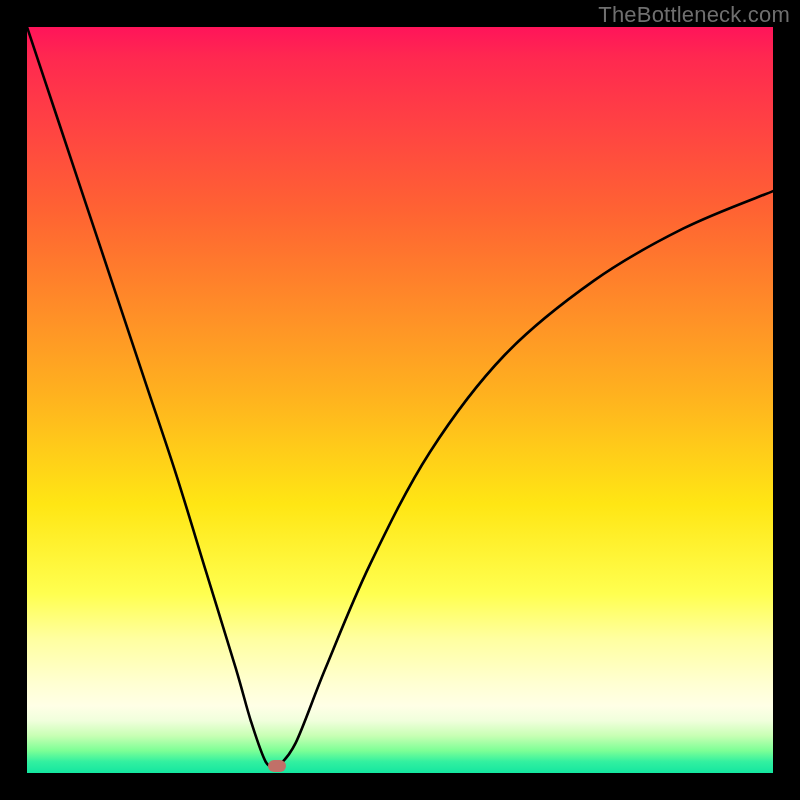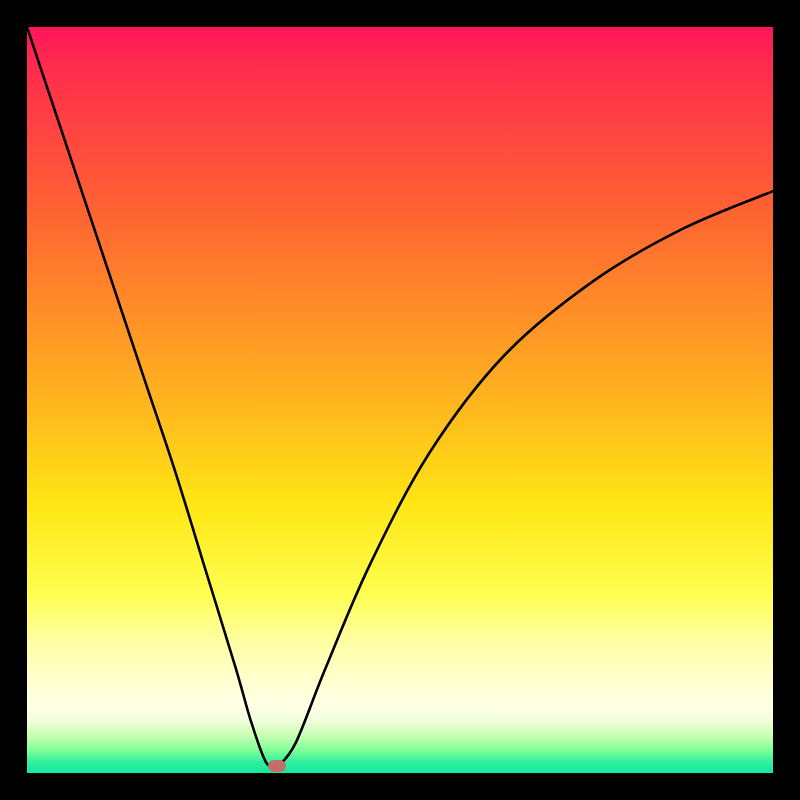--- a/index.html
+++ b/index.html
@@ -71,14 +71,15 @@
   <div class="plot">
 
     <svg class="curve" viewBox="0 0 746 746" preserveAspectRatio="none">
       <path id="curve-path" fill="none" stroke="#000" stroke-width="2.6" stroke-linecap="round" stroke-linejoin="round" d="M 0.00 0.00 C 4.97 14.92 19.89 59.68 29.84 89.52 C 39.79 119.36 49.73 149.20 59.68 179.04 C 69.63 208.88 79.57 238.72 89.52 268.56 C 99.47 298.40 109.41 328.24 119.36 358.08 C 129.31 387.92 139.25 416.52 149.20 447.60 C 159.15 478.68 169.09 512.25 179.04 544.58 C 188.99 576.91 201.42 616.69 208.88 641.56 C 216.34 666.43 218.83 678.24 223.80 693.78 C 228.77 709.32 234.37 726.98 238.72 734.81 C 243.07 742.64 248.05 739.78 249.91 740.78 C 253.02 736.67 260.48 732.70 268.56 716.16 C 276.64 699.62 285.97 671.40 298.40 641.56 C 310.83 611.72 325.75 573.18 343.16 537.12 C 360.57 501.06 380.46 460.03 402.84 425.22 C 425.22 390.41 450.09 356.84 477.44 328.24 C 504.79 299.64 537.12 274.78 566.96 253.64 C 596.80 232.50 626.64 216.34 656.48 201.42 C 686.32 186.50 731.08 170.34 746.00 164.12"></path>
     </svg>
 
     <div class="marker" id="marker" style="left: 240.91px; top: 732.54px;"></div>
 
   </div>
 
+  <div class="watermark">TheBottleneck.com</div>
 
 </div>
 
 </body></html>

